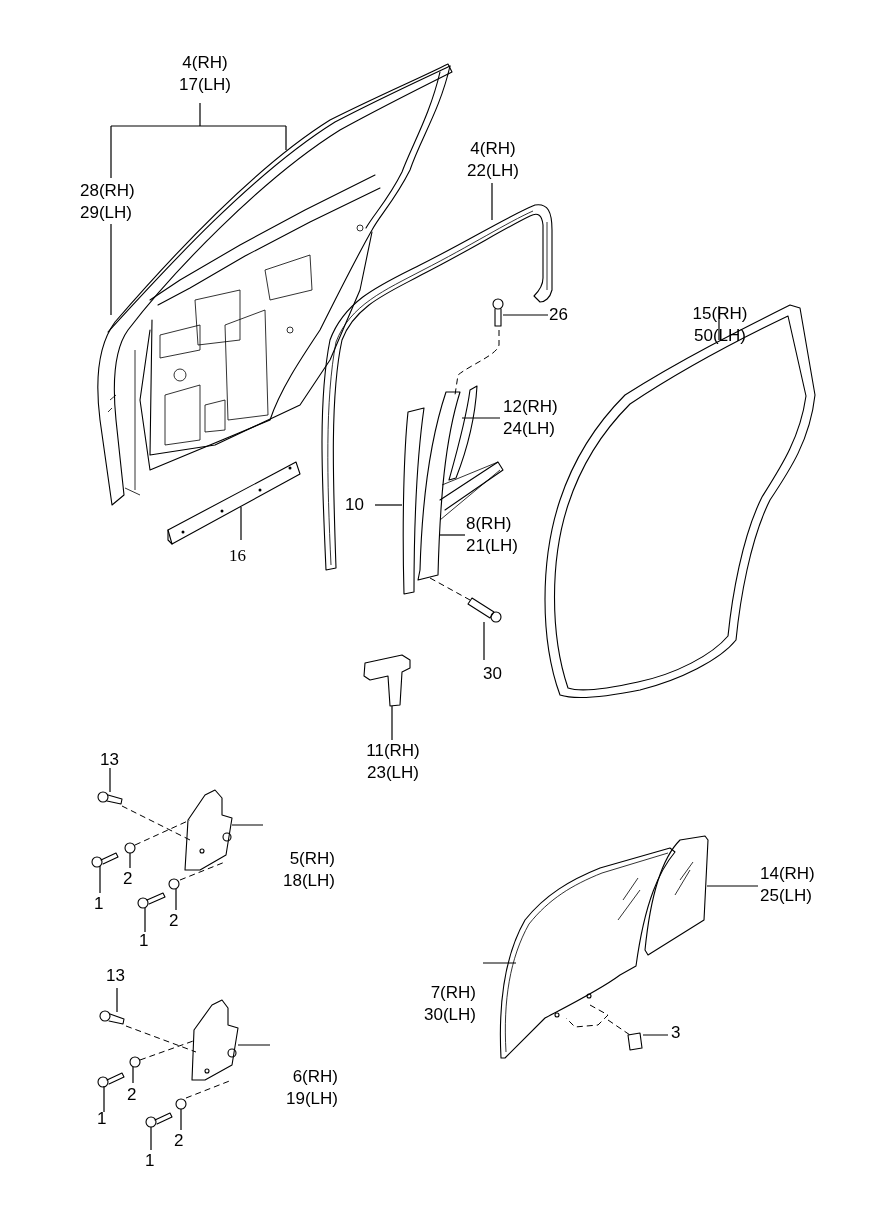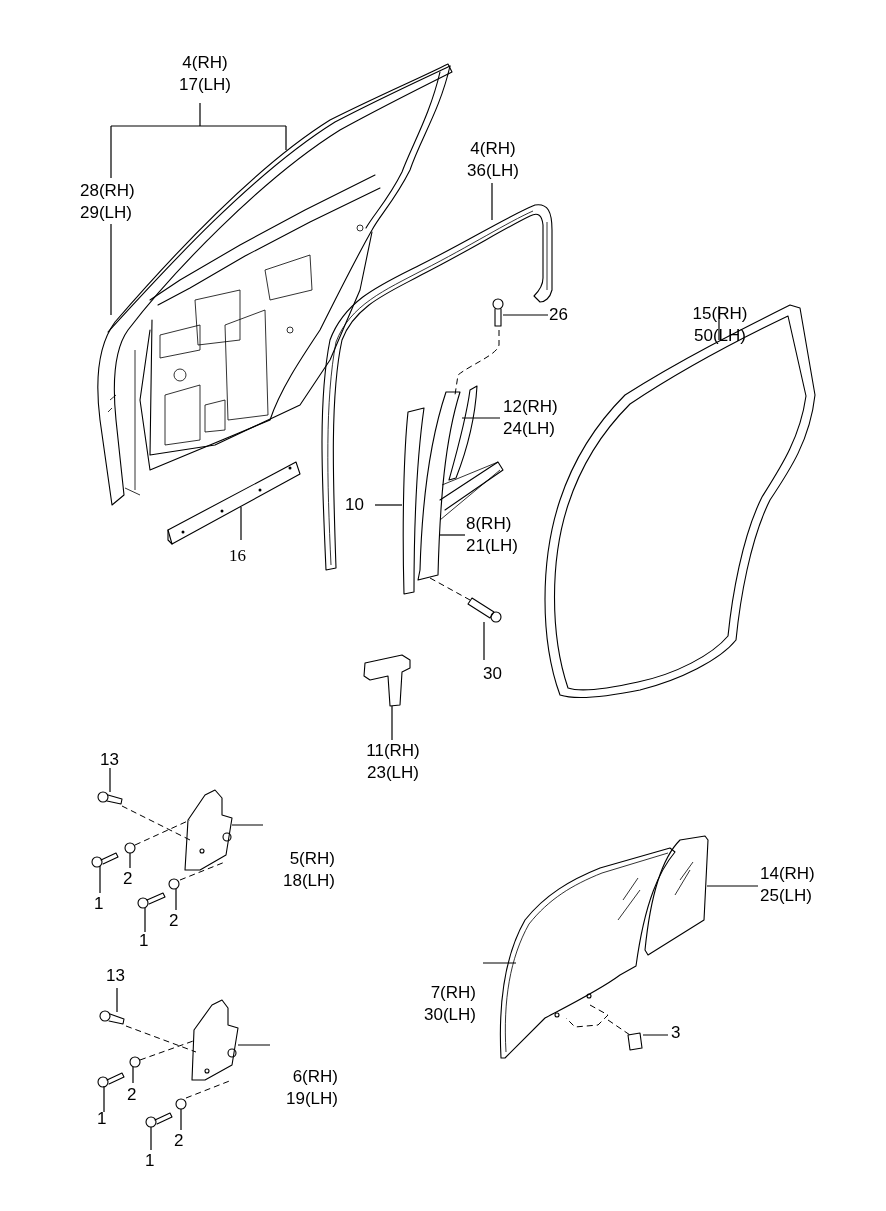--- a/index.html
+++ b/index.html
@@ -158,21 +158,21 @@
 <div class="label c" style="left:170px;top:52px;width:70px;">
   <span>4(RH)</span>
   <span>17(LH)</span>
 </div>
 <div class="label" style="left:80px;top:180px;">
   <span>28(RH)</span>
   <span>29(LH)</span>
 </div>
 <div class="label c" style="left:458px;top:138px;width:70px;">
   <span>4(RH)</span>
-  <span>36(LH)</span>
+  <span>22(LH)</span>
 </div>
 <div class="label c" style="left:685px;top:258px;width:70px;margin-top:45px;">
   <span>15(RH)</span>
   <span>50(LH)</span>
 </div>
 <div class="label" style="left:549px;top:304px;text-align:center;">
   <span>26</span>
 </div>
 <div class="label" style="left:503px;top:396px;">
   <span>12(RH)</span>

